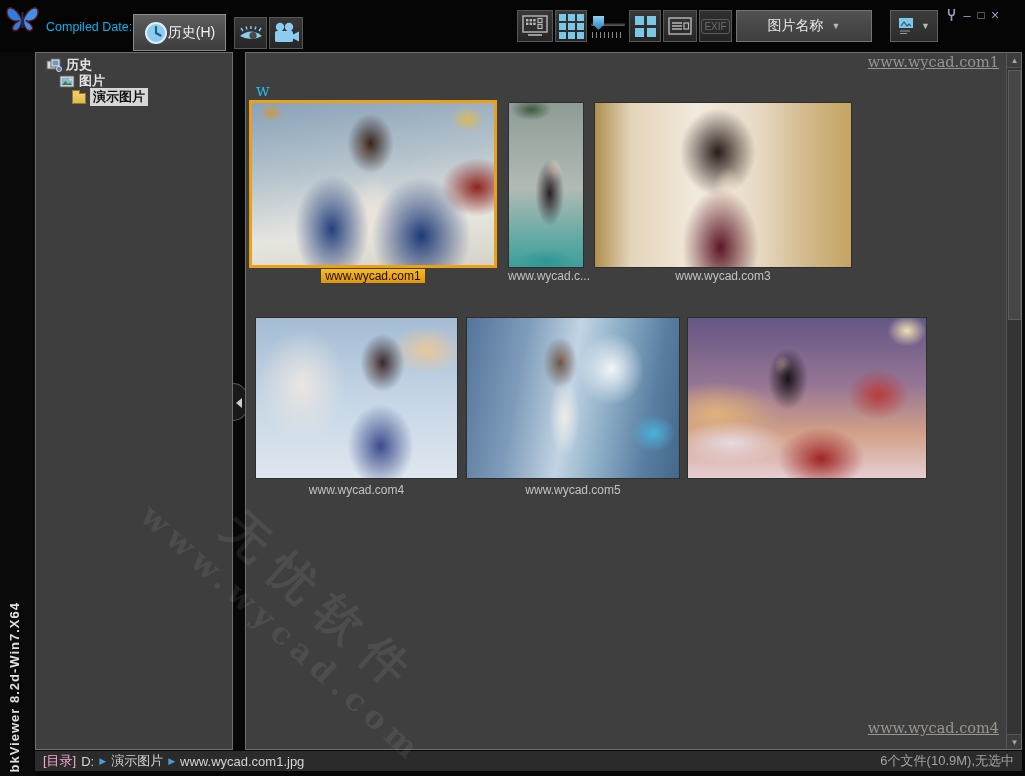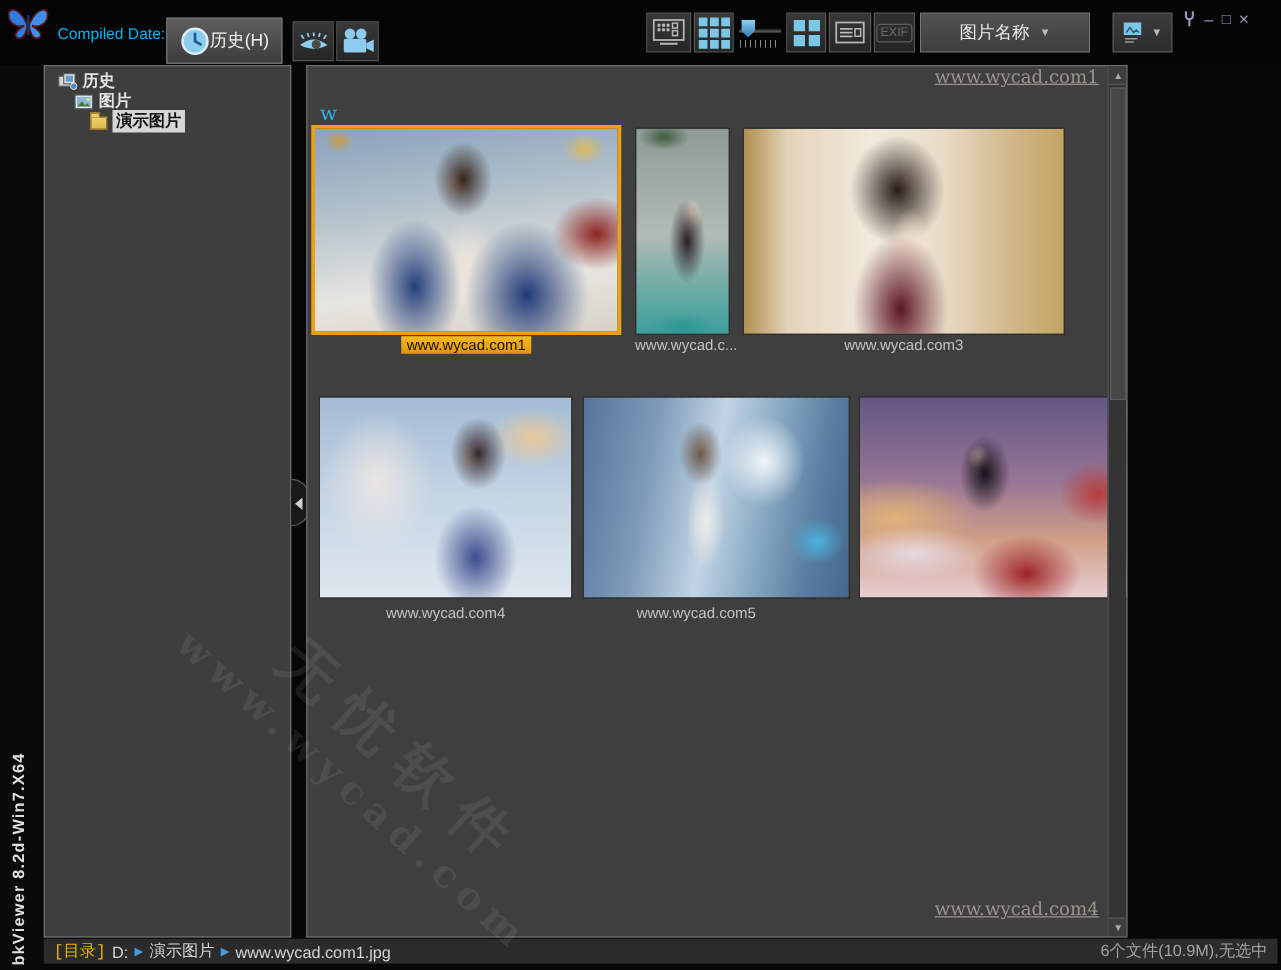--- a/index.html
+++ b/index.html
@@ -70,21 +70,21 @@
   .ind1 { padding-left:13px; } .ind2 { padding-left:26px; }
 
   .icon-folder { position:relative; width:14px; height:11px; background:linear-gradient(#f0d070,#ddb84e); border:1px solid #9a7a20; margin-top:2px; }
   .icon-folder::before { content:""; position:absolute; left:-1px; top:-4px; width:6px; height:3px; background:#eccc62; border:1px solid #9a7a20; border-bottom:none; }
 
   
   .split-handle { position:absolute; left:233px; top:383px; width:15px; height:38px; background:#191919; border:1px solid #5a5a5a; border-left:none; border-radius:0 19px 19px 0; }
   .split-arrow { position:absolute; left:3px; top:14px; width:0; height:0; border-top:5px solid transparent; border-bottom:5px solid transparent; border-right:6px solid #cfcfcf; }
 
   
-  .content { position:absolute; left:245px; top:52px; width:657px; height:698px; background:#3f3f3f; border:1px solid #6e6e6e; overflow:hidden; }
+  .content { position:absolute; left:245px; top:52px; width:777px; height:698px; background:#3f3f3f; border:1px solid #6e6e6e; overflow:hidden; }
   .corner-link { position:absolute; right:22px; font-family:"DejaVu Serif", serif; font-size:14.5px; color:#9a958c; text-decoration:underline; }
   .corner-top { top:1px; } .corner-bottom { top:667px; }
   .stray-w { position:absolute; left:10px; top:28px; color:#2cb2e4; font-family:"DejaVu Serif", serif; font-size:16px; }
 
   
   .vscroll { position:absolute; right:0; top:0; width:15px; height:696px; background:#343434; border-left:1px solid #555; }
   .vs-btn { position:absolute; left:0; width:15px; height:15px; background:#3d3d3d; color:#a8a8a8; font-size:8px; display:flex; align-items:center; justify-content:center; }
   .vs-up { top:0; border-bottom:1px solid #555; }
   .vs-down { bottom:0; border-top:1px solid #555; }
   .vs-thumb { position:absolute; left:1px; top:17px; width:13px; height:250px; background:#464646; border:1px solid #5c5c5c; }
@@ -149,21 +149,21 @@
       linear-gradient(180deg, #645684 0%, #967694 42%, #d2a088 72%, #e6ced4 100%); }
 
   
   .wm { position:absolute; font-weight:bold; color:rgba(230,230,230,0.085); white-space:nowrap; transform-origin:left top; pointer-events:none; z-index:5; }
   .wm-latin { left:158px; top:497px; font-size:31px; letter-spacing:7px; transform:rotate(42deg); font-family:"DejaVu Serif", serif; }
   .wm-cjk { left:250px; top:498px; font-size:46px; letter-spacing:16px; transform:rotate(42deg); }
 
   
   .statusbar { position:absolute; left:35px; top:751px; width:987px; height:20px; background:#2b2b2b; display:flex; align-items:center; font-size:13px; color:#d4d4d4; }
   .sb-left { display:flex; align-items:center; gap:5px; padding-left:8px; white-space:nowrap; }
-  .sb-prefix { color:#eab308;font-family:Liberation Mono, monospace; }
+  .sb-prefix { color:#f9a8d4; }
   .sb-arrow { color:#4a9ad8; font-size:9px; }
   .sb-right { margin-left:auto; padding-right:8px; white-space:nowrap; color:#a3a3a3; }
 
   
   svg { display:block; }
 </style>
 </head>
 <body>
 
 <div class="window">
@@ -356,21 +356,21 @@
     <div class="thumb-label-wrap" style="left:348px; top:216px; width:258px;">
       <span>www.wycad.com3</span>
     </div>
 
     <div class="thumb th4"></div>
     <div class="thumb th5"></div>
     <div class="thumb th6"></div>
     <div class="thumb-label-wrap" style="left:9px; top:430px; width:203px;">
       <span>www.wycad.com4</span>
     </div>
-    <div class="thumb-label-wrap" style="left:204px; top:430px; width:214px;">
+    <div class="thumb-label-wrap" style="left:220px; top:430px; width:214px;">
       <span>www.wycad.com5</span>
     </div>
 
     <div class="corner-link corner-bottom">www.wycad.com4</div>
 
     <div class="vscroll">
       <div class="vs-btn vs-up">▲</div>
       <div class="vs-thumb"></div>
       <div class="vs-btn vs-down">▼</div>
     </div>

